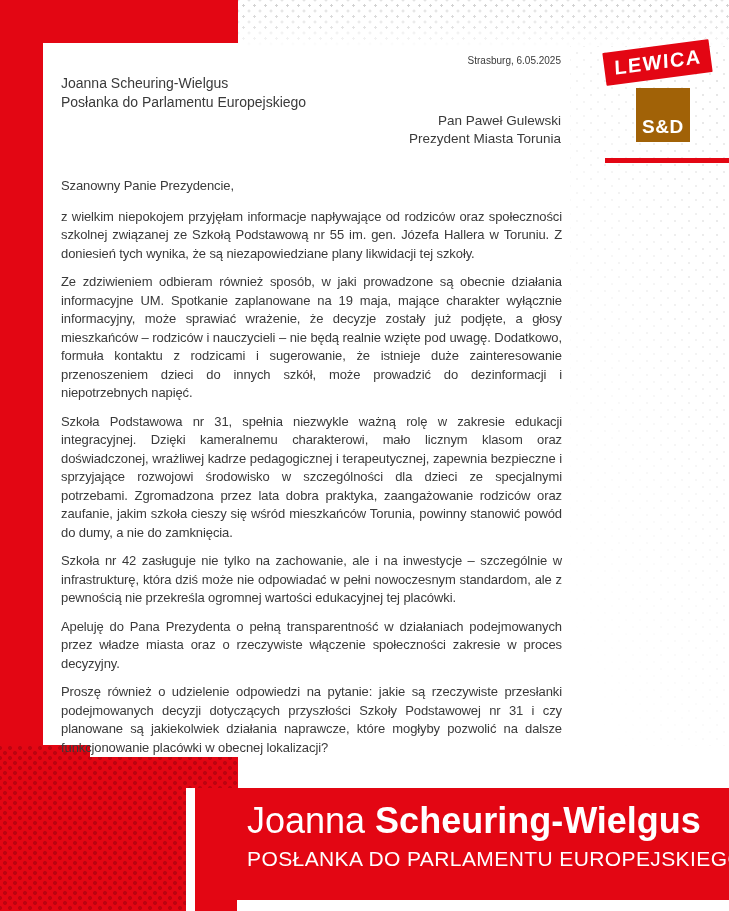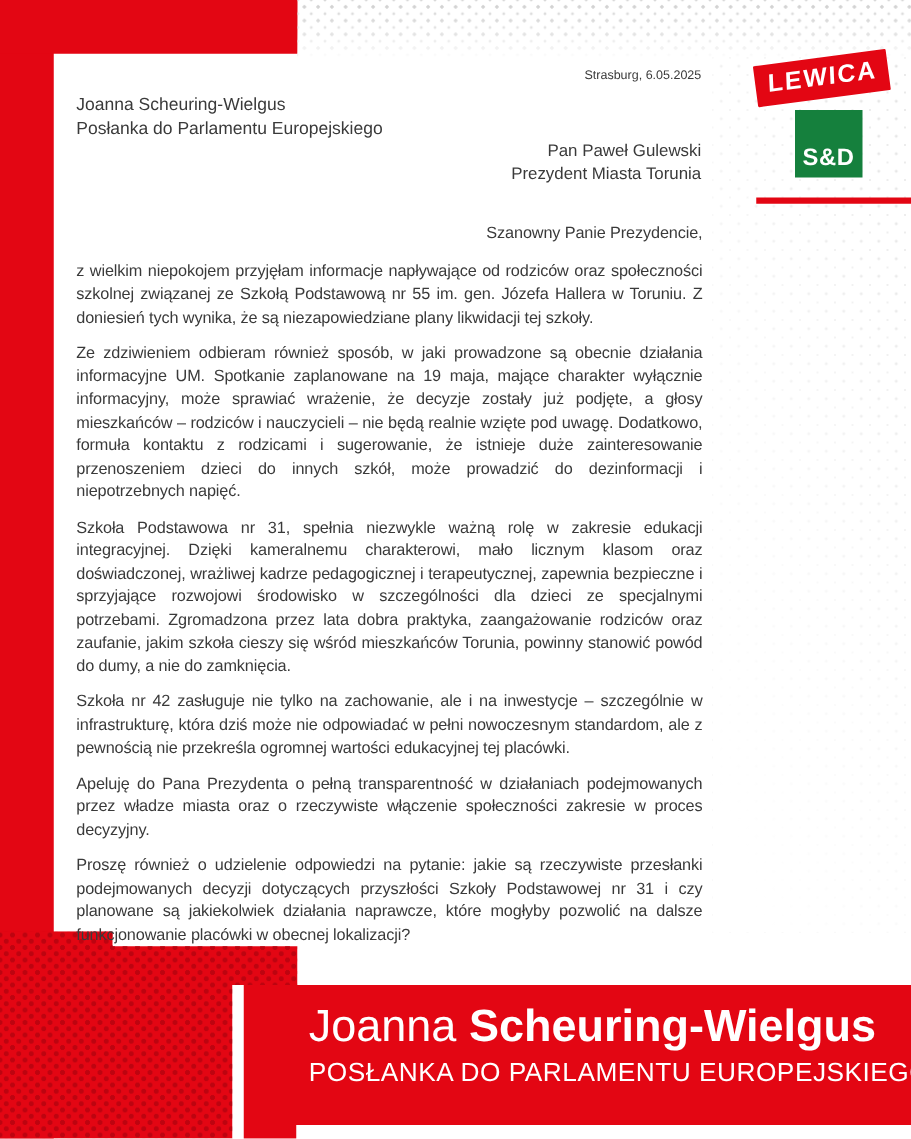--- a/index.html
+++ b/index.html
@@ -64,36 +64,36 @@
     position: absolute; left: 604px; top: 46px; width: 107px; height: 33px;
     background: #e30613; transform: rotate(-7.5deg); border-radius: 1px;
     display: flex; align-items: center; justify-content: center;
   }
   .lewica-logo span {
     color: #ffffff; font-weight: bold; font-size: 20px; letter-spacing: 1.5px;
     transform: skewX(-5deg);
   }
   .sd-logo {
     position: absolute; left: 636px; top: 88px; width: 54px; height: 54px;
-    background: #15803d;
+    background: #a16207;
   }
   .sd-logo span {
     position: absolute; left: 6px; bottom: 4px;
     color: #ffffff; font-weight: bold; font-size: 19px; letter-spacing: 0.5px;
   }
   .logo-divider { position: absolute; left: 605px; top: 158px; width: 124px; height: 5px; background: #e30613; }
 
   
   .letter { position: absolute; left: 61px; top: 177px; width: 501px; }
   .letter p {
     margin: 0 0 10px 0;
     font-size: 13px; line-height: 18.5px; letter-spacing: -0.1px;
     text-align: justify;
   }
-  .letter p.salutation { text-align: right; margin-bottom: 12px; }
+  .letter p.salutation { text-align: left; margin-bottom: 12px; }
 
   
   .footer-band {
     position: absolute; left: 195px; top: 788px; width: 534px; height: 112px;
     background: #e30613; color: #ffffff;
     padding: 11px 0 0 52px; box-sizing: border-box;
   }
   .footer-name { font-size: 36px; line-height: 44px; font-weight: normal; white-space: nowrap; }
   .footer-name b { font-weight: bold; margin-top: 19px; }
   .footer-subtitle { font-size: 21px; line-height: 26px; letter-spacing: 0.4px; margin-top: 3px; white-space: nowrap; }

